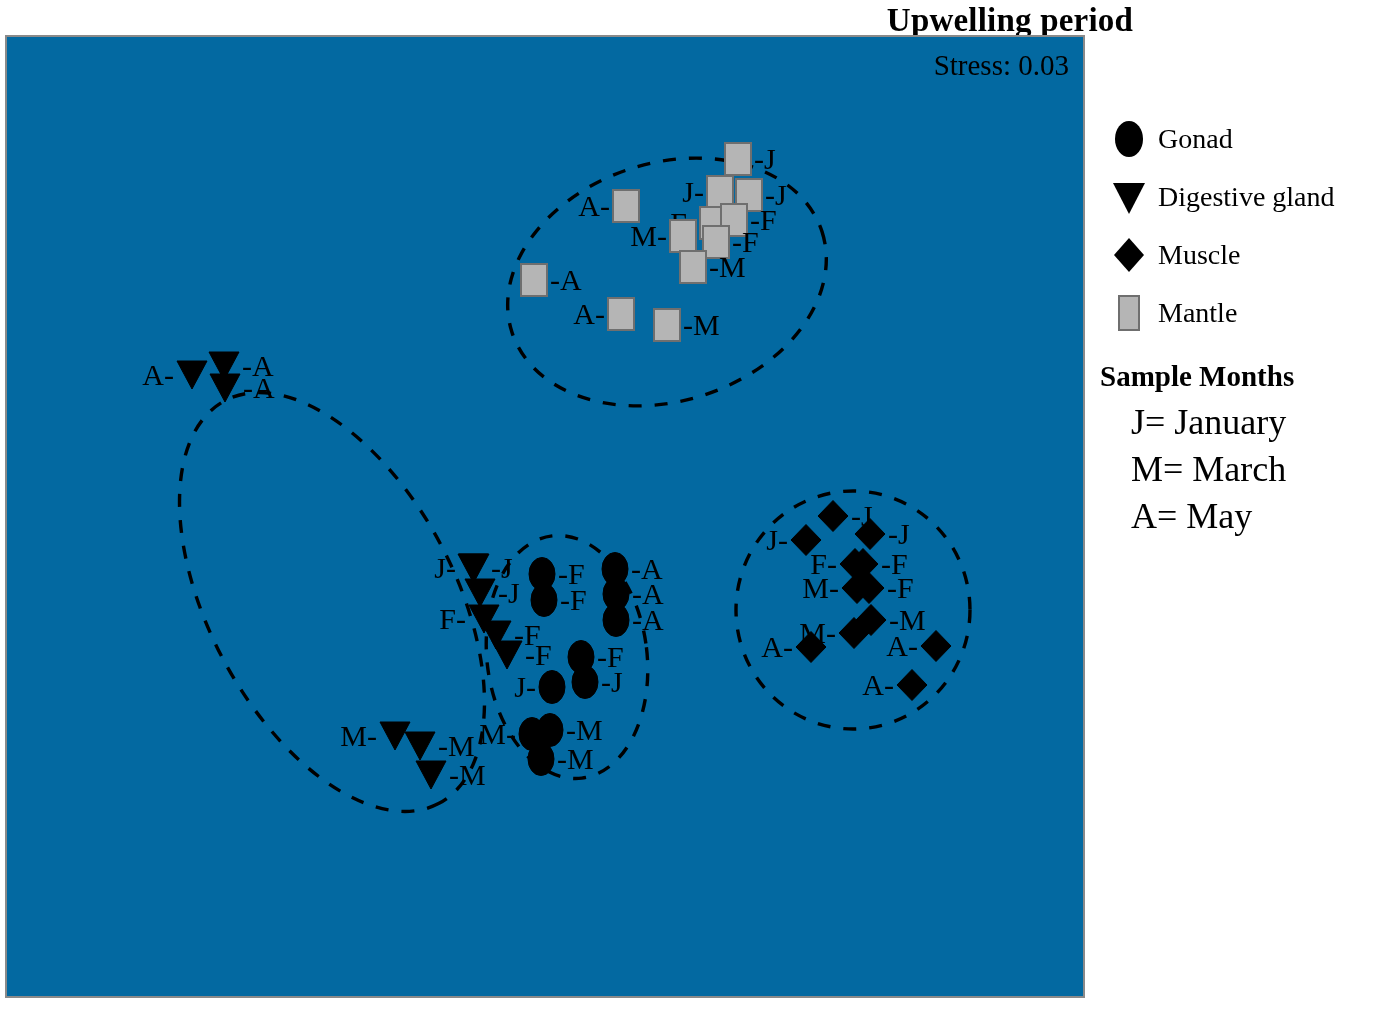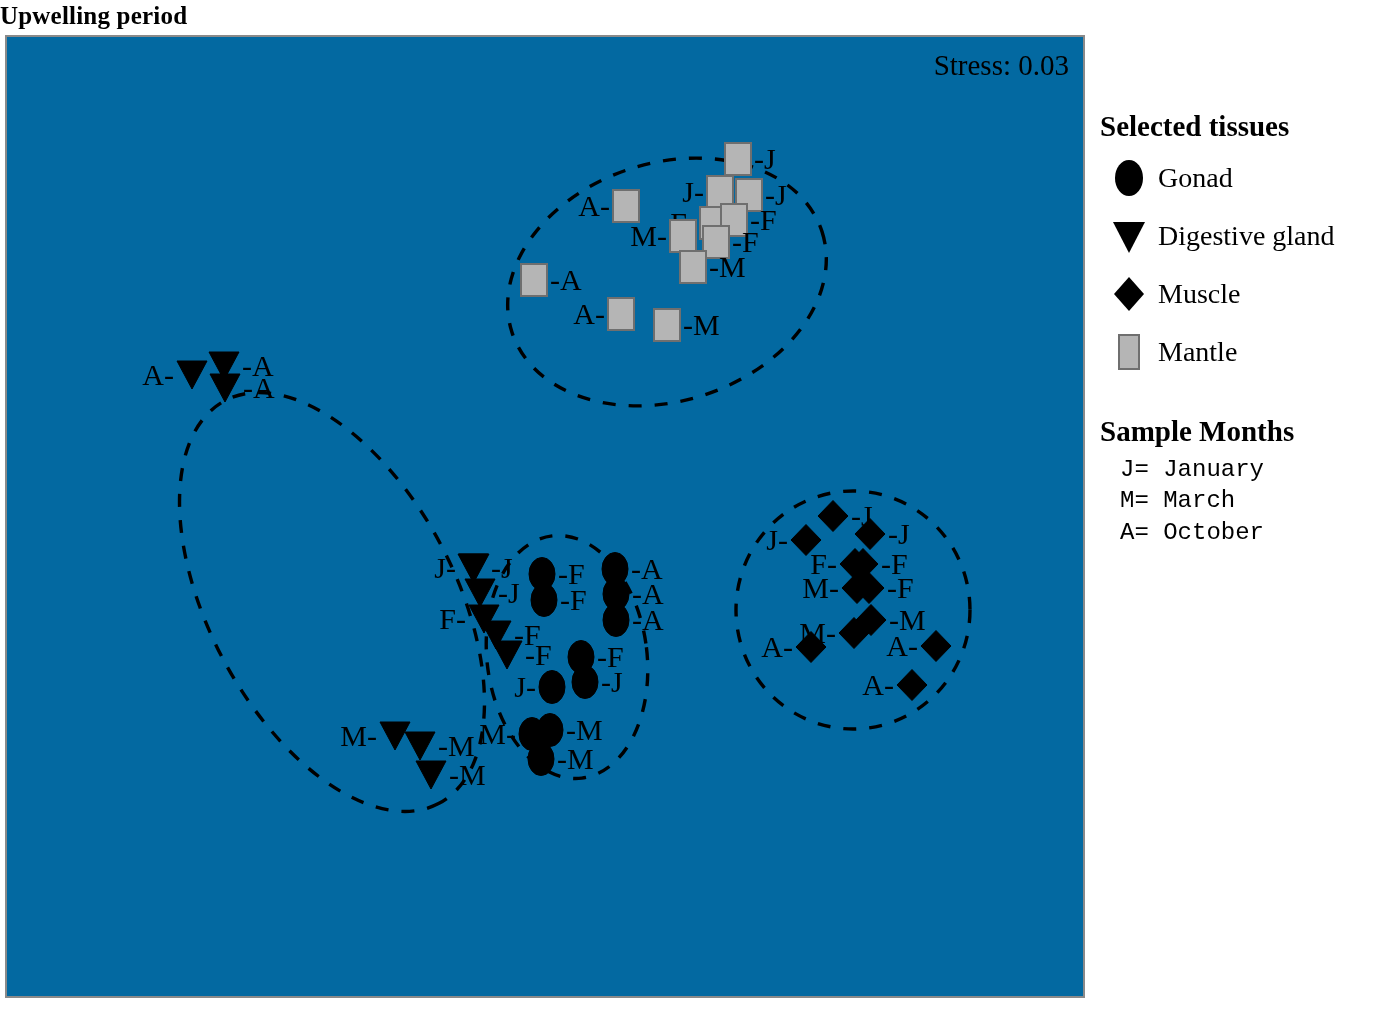--- a/index.html
+++ b/index.html
@@ -18,25 +18,26 @@
   #figure-root {
     position: relative;
     width: 1400px;
     height: 1016px;
   }
   #chart-title {
     position: absolute;
     left: 0;
     top: 2px;
     width: 1090px;
-    text-align: left;
-    font-size: 25px;
+    text-align: right;
+    font-size: 33px;
     font-weight: bold;
     letter-spacing: 0.2px;
     font-family: "Liberation Serif", "DejaVu Serif", serif;
+    padding-left: 43px;
   }
   #plot-frame {
     position: absolute;
     left: 5px;
     top: 35px;
     width: 1080px;
     height: 963px;
     border: 2px solid #8a8a8a;
     box-sizing: border-box;
     background: #0369a1;
@@ -81,28 +82,28 @@
     justify-content: center;
     align-items: center;
     flex: none;
   }
   .legend-text {
     font-size: 28px;
     white-space: nowrap;
     font-family: "Liberation Serif", "DejaVu Serif", serif;
   }
   #months-heading {
-    margin-top: 34px;
+    margin-top: 18px;
   }
   .month-line {
-    font-size: 24px;
-    margin-left: 28px;
+    font-size: 36px;
+    margin-left: 39px;
     line-height: 1.31;
     white-space: nowrap;
-    font-family: Liberation Mono, monospace;
+    font-family: Liberation Serif, serif;
   }
   #months-list { margin-top: 6px; }
 </style>
 </head>
 <body>
 
 <div id="figure-root">
 
   <div id="chart-title">Upwelling period</div>
 
@@ -307,21 +308,20 @@
           <g>
             <polygon points="905,632.5 920,648 905,663.5 890,648" fill="#000000" stroke="#000000" stroke-width="1"></polygon>
             <text x="887" y="658" text-anchor="end" font-size="30" font-family="&quot;Liberation Serif&quot;, &quot;DejaVu Serif&quot;, serif" fill="#000000">A-</text>
           </g>
         </g>
       </svg>
   </div>
 
   <div id="legend-panel">
 
-    <div class="legend-heading">Selected tissues</div>
 
     <div class="legend-row">
       <span class="legend-sym">
         <svg width="34" height="44" viewBox="0 0 34 44">
             <ellipse cx="17" cy="22" rx="14" ry="18" fill="#000000"></ellipse>
           </svg>
       </span>
       <span class="legend-text">Gonad</span>
     </div>
 
@@ -350,17 +350,17 @@
           </svg>
       </span>
       <span class="legend-text">Mantle</span>
     </div>
 
     <div class="legend-heading" id="months-heading">Sample Months</div>
 
     <div id="months-list">
       <div class="month-line">J= January</div>
       <div class="month-line">M= March</div>
-      <div class="month-line">A= October</div>
+      <div class="month-line">A= May</div>
     </div>
 
   </div>
 </div>
 
 </body></html>

